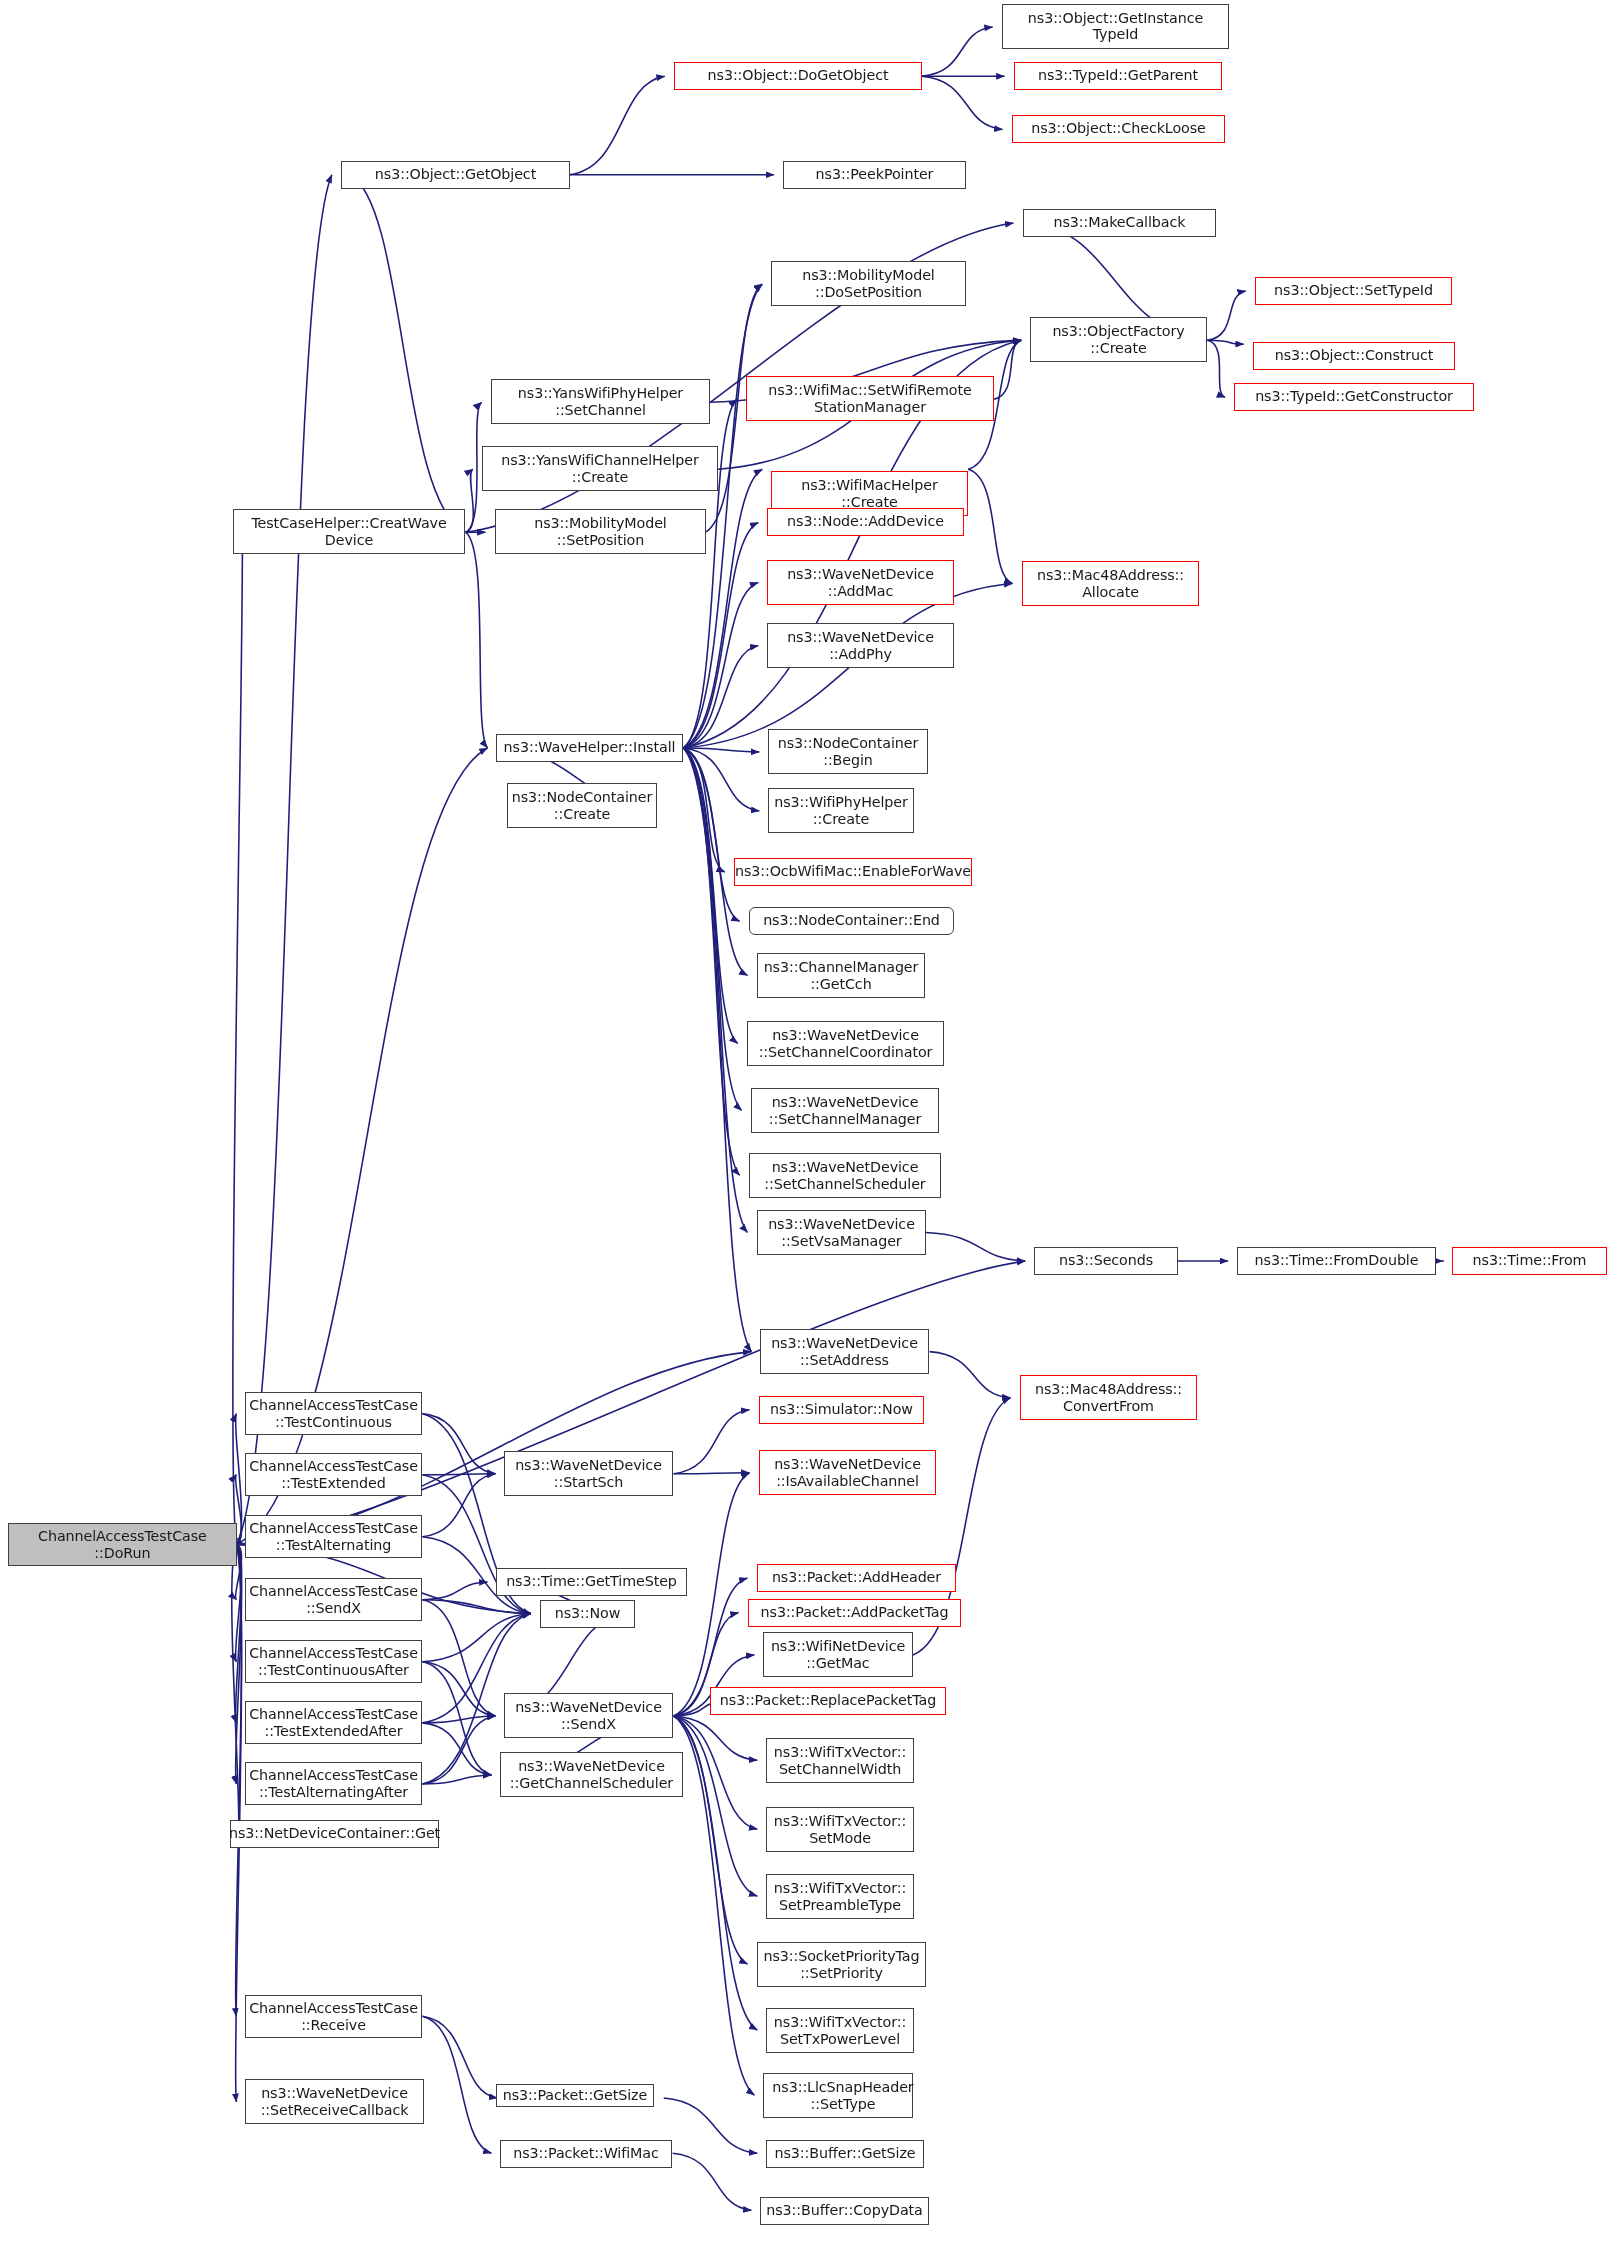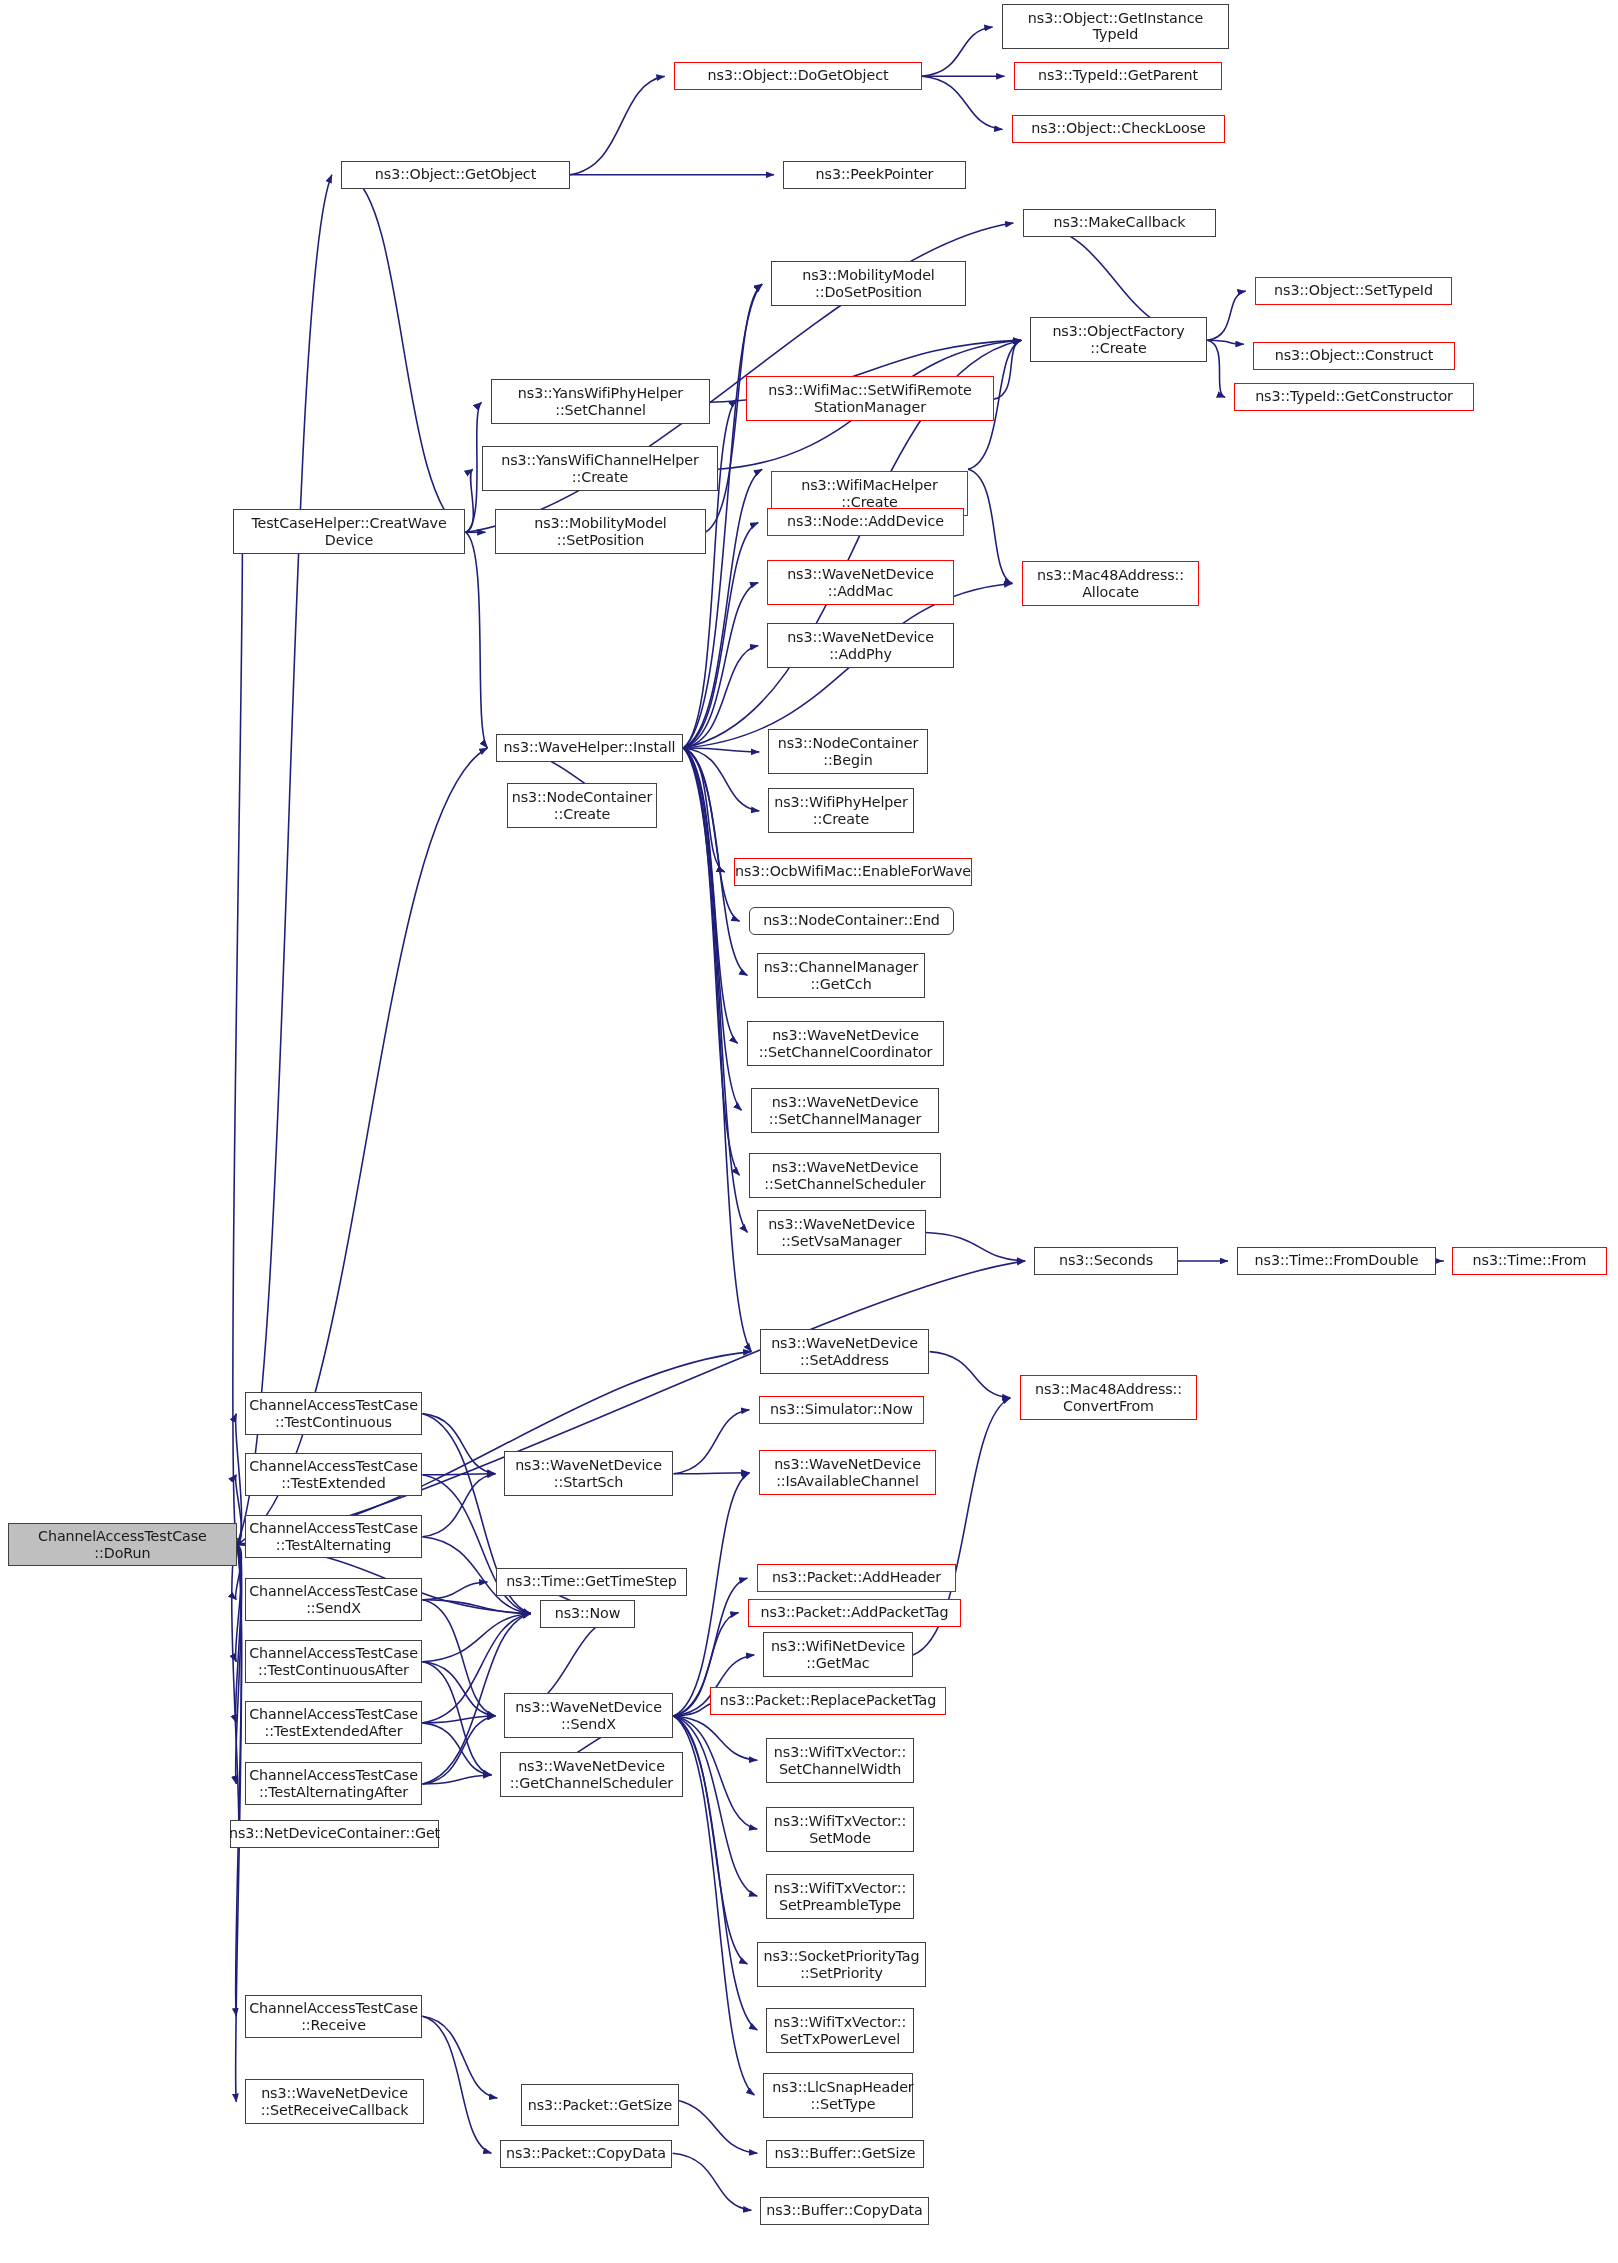--- a/index.html
+++ b/index.html
@@ -246,18 +246,18 @@
     <div class="node" style="left: 757px; top: 1942px; width: 169px; height: 45px;">ns3::SocketPriorityTag
 ::SetPriority</div>
     <div class="node" style="left: 766px; top: 2008px; width: 148px; height: 45px;">ns3::WifiTxVector::
 SetTxPowerLevel</div>
     <div class="node" style="left: 245px; top: 1995px; width: 177px; height: 43px;">ChannelAccessTestCase
 ::Receive</div>
     <div class="node" style="left: 763px; top: 2073px; width: 150px; height: 45px; padding-left: 13px;">ns3::LlcSnapHeader
 ::SetType</div>
     <div class="node" style="left: 245px; top: 2079px; width: 179px; height: 45px;">ns3::WaveNetDevice
 ::SetReceiveCallback</div>
-    <div class="node" style="left: 521px; top: 2084px; width: 158px; height: 42px;">ns3::Packet::GetSize</div>
+    <div class="node" style="left: 496px; top: 2084px; width: 158px; height: 23px;">ns3::Packet::GetSize</div>
     <div class="node" style="left: 766px; top: 2140px; width: 158px; height: 27.6px;">ns3::Buffer::GetSize</div>
-    <div class="node" style="left: 500px; top: 2140px; width: 172px; height: 27.6px;">ns3::Packet::CopyData</div>
+    <div class="node" style="left: 500px; top: 2140px; width: 172px; height: 27.6px;">ns3::Packet::WifiMac</div>
     <div class="node" style="left: 760px; top: 2197px; width: 169px; height: 27.6px;">ns3::Buffer::CopyData</div>
   </div>
 
 
 </body></html>

